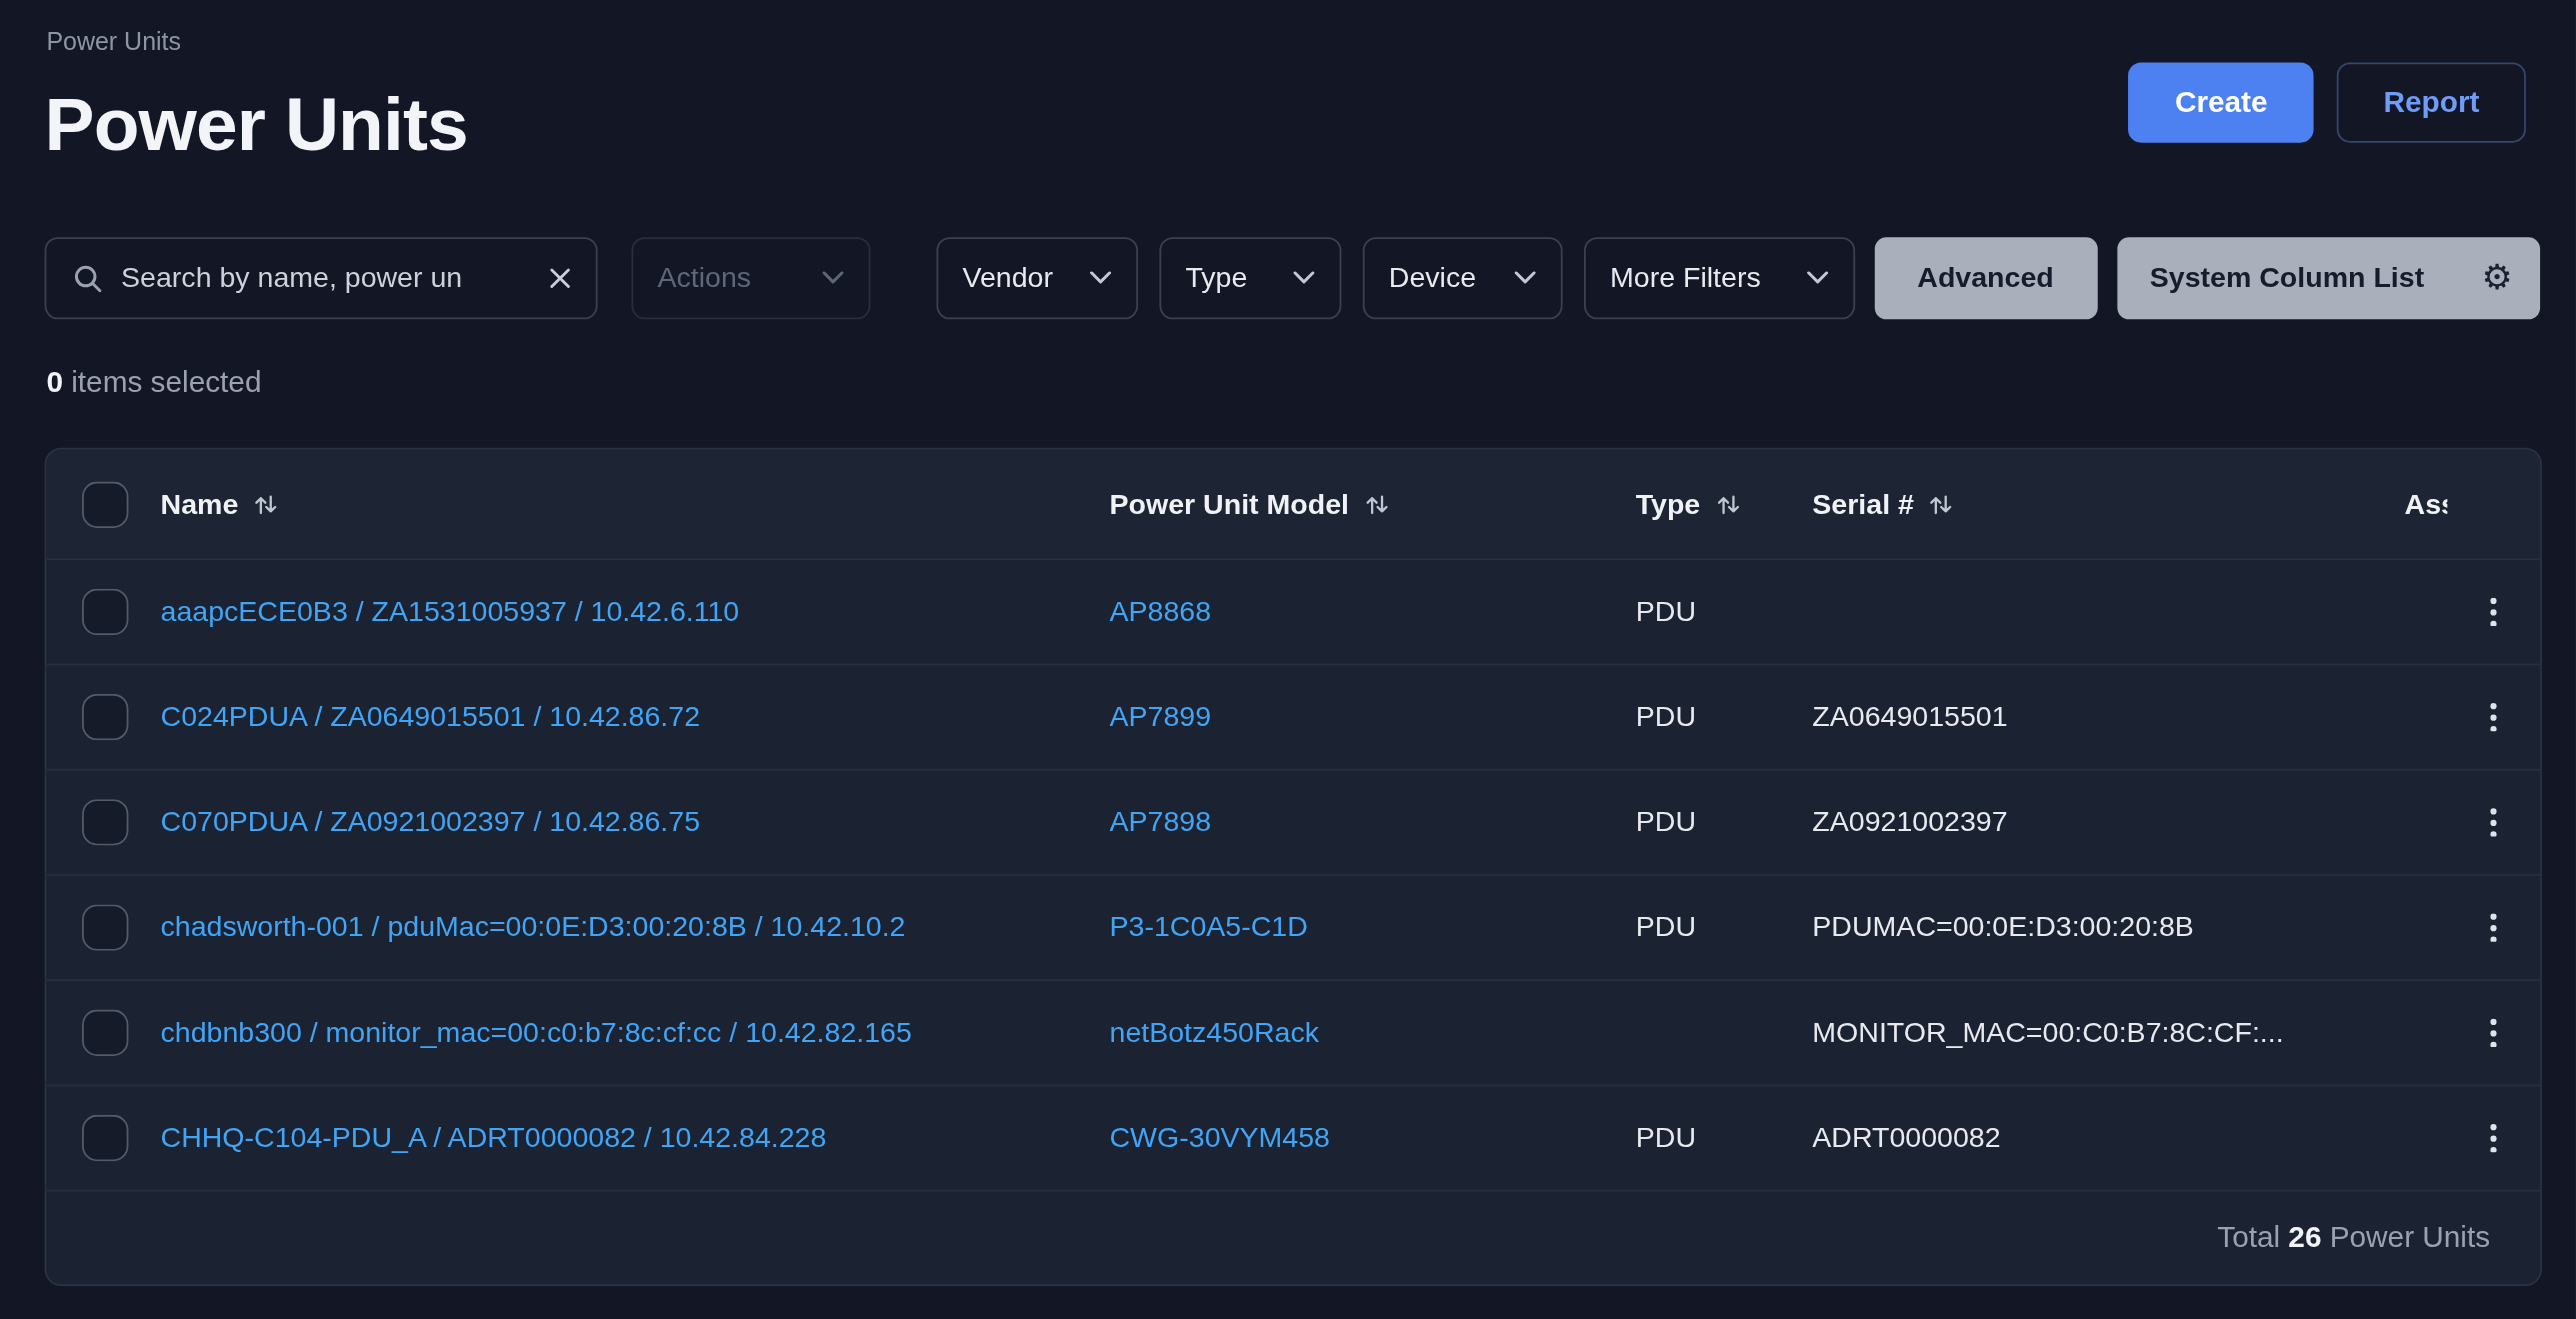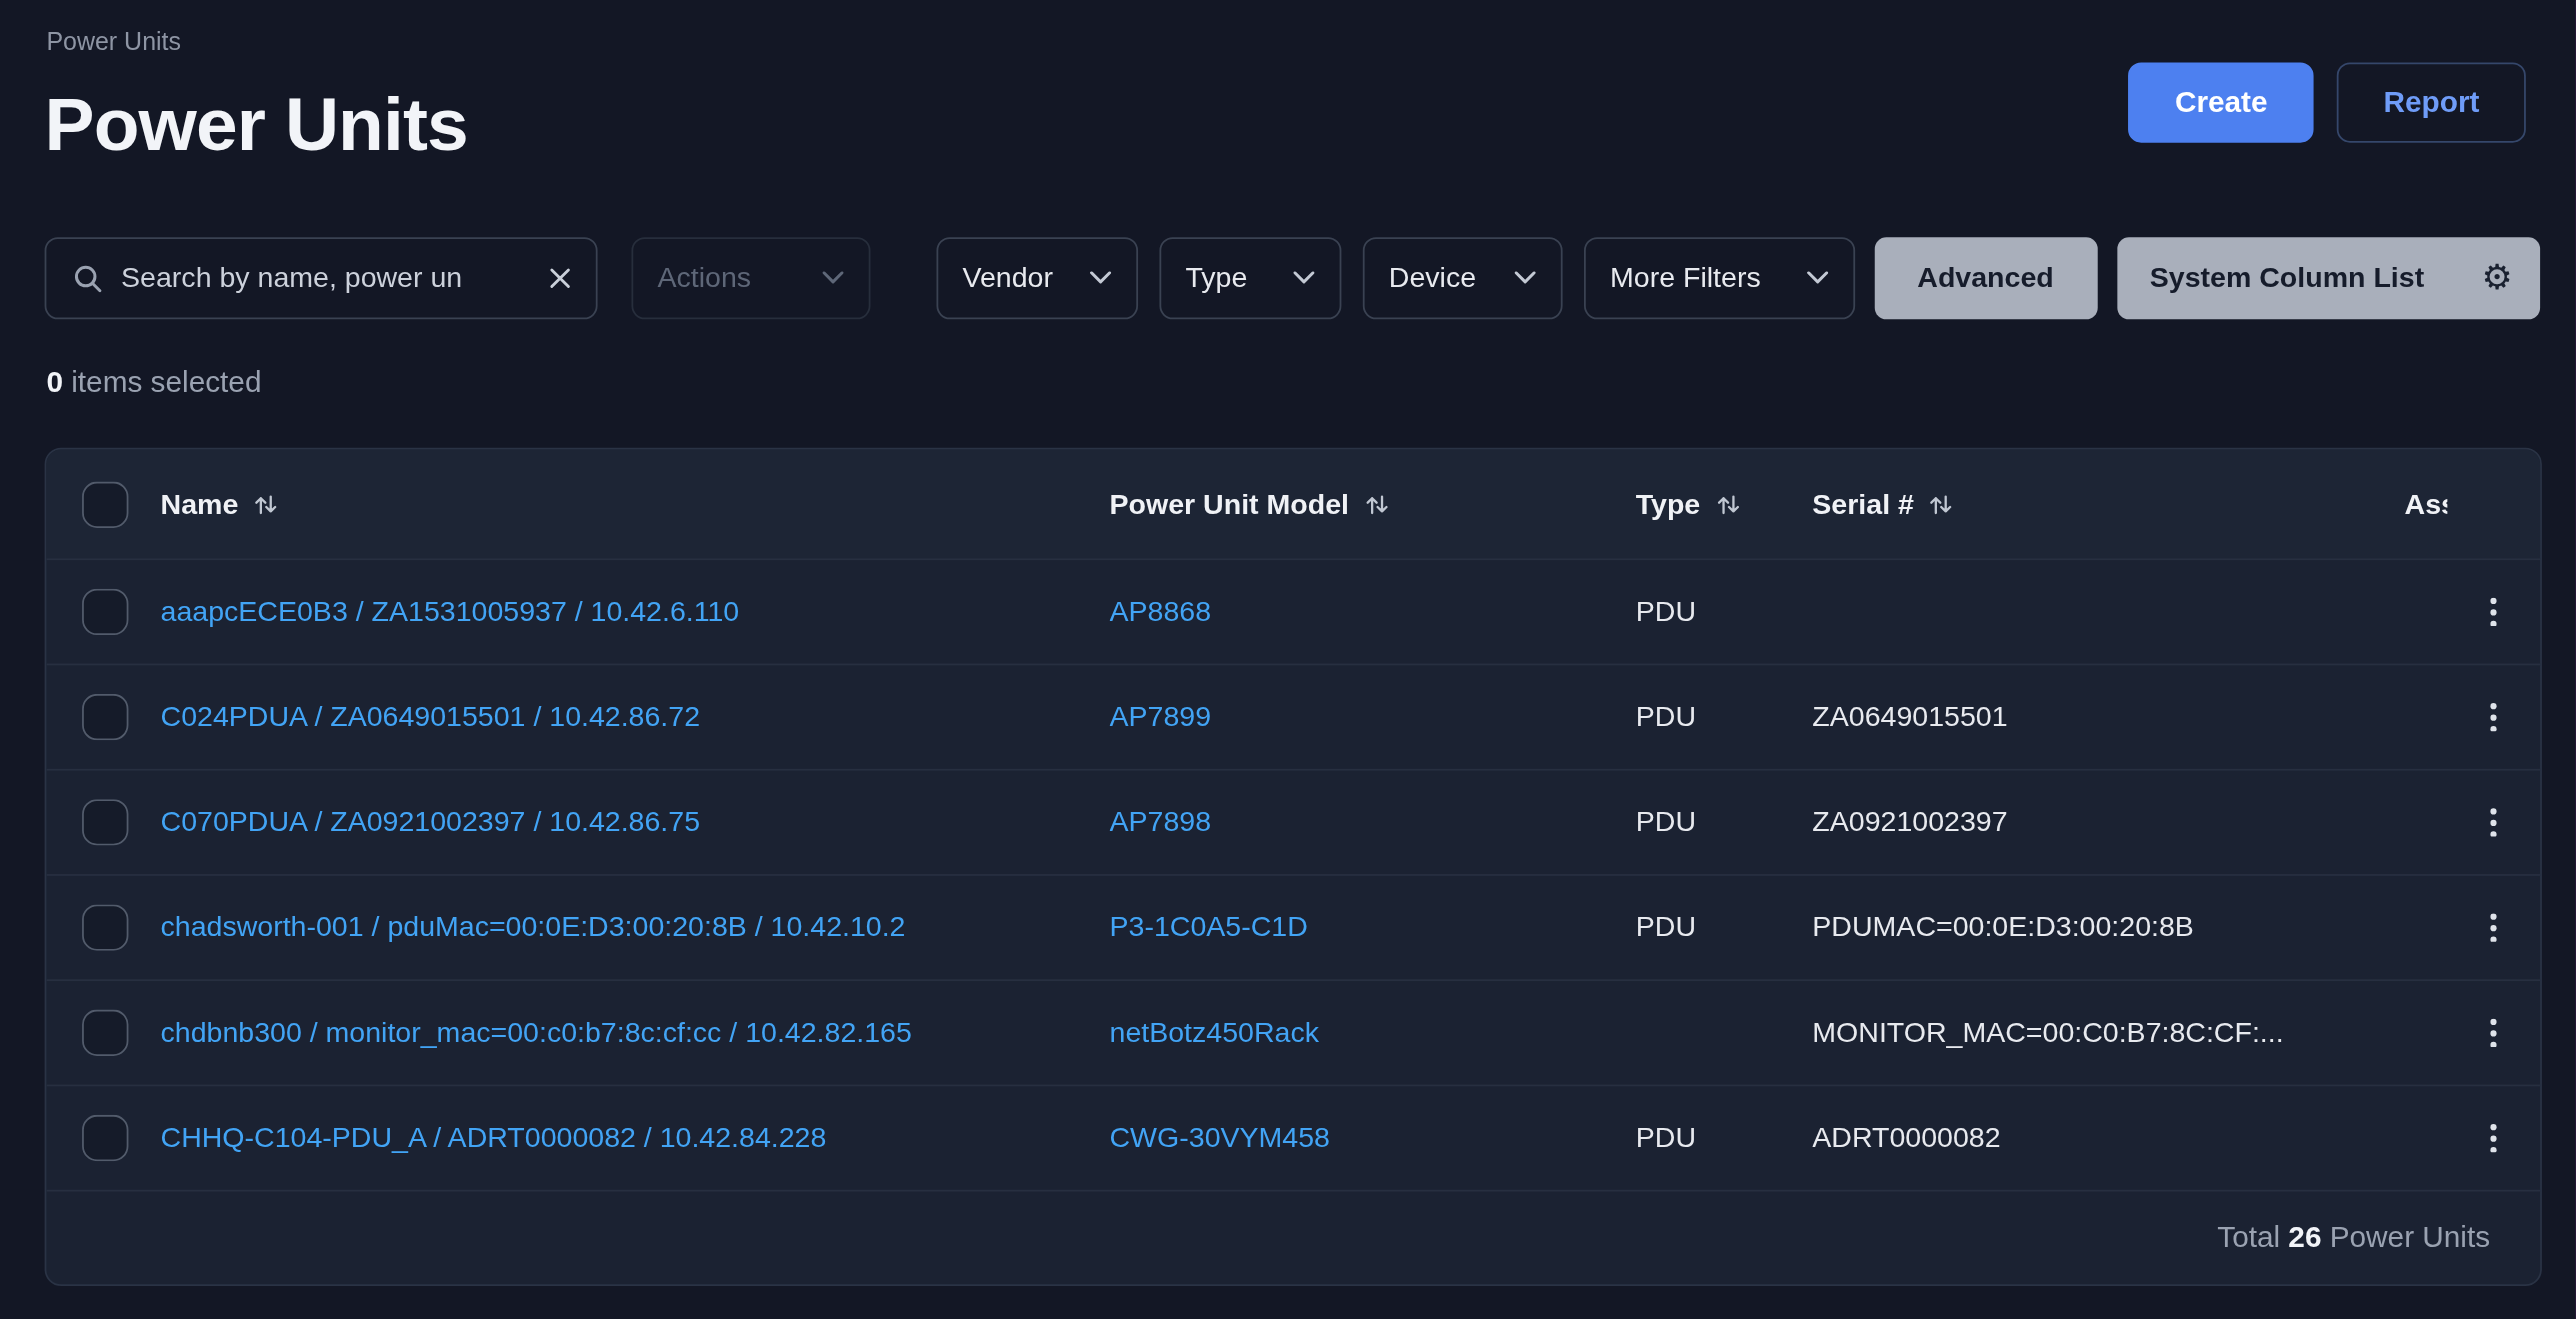--- a/index.html
+++ b/index.html
@@ -1,19 +1,19 @@
 <!DOCTYPE html>
 <html style="font-size:15px"><head>
 <meta charset="utf-8">
 <style>
   * { box-sizing: border-box; margin: 0; padding: 0; }
   html, body { background: #10141f; }
   body { font-family: "Liberation Sans", "DejaVu Sans", sans-serif; }
 
-  .viewport { width: 2576px; height: 1320px; overflow: hidden; background: #701a75; }
+  .viewport { width: 2576px; height: 1320px; overflow: hidden; background: #0c4a6e; }
   .page {
     position: relative;
     width: 1444px; height: 740px;
     background: #131725;
     transform: scale(1.783784);
     transform-origin: top left;
     color: #e8eaef;
   }
 
   

